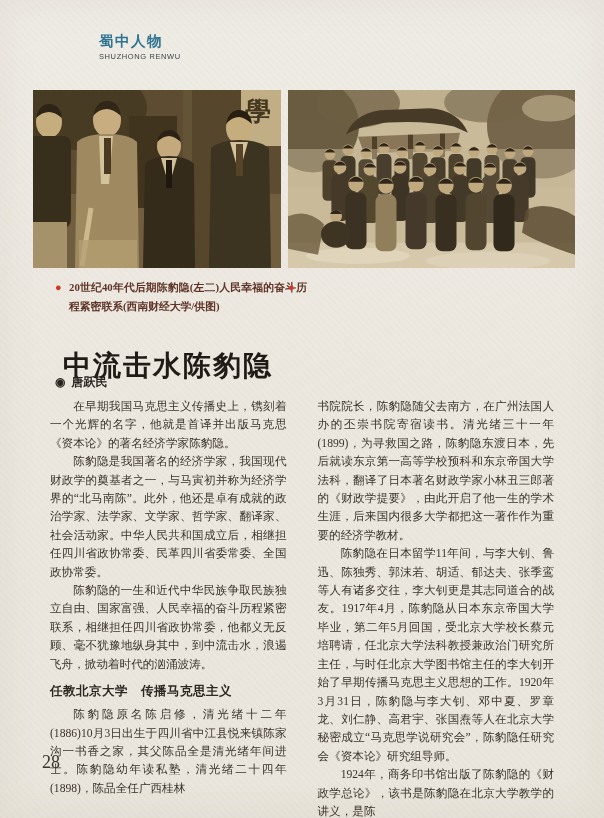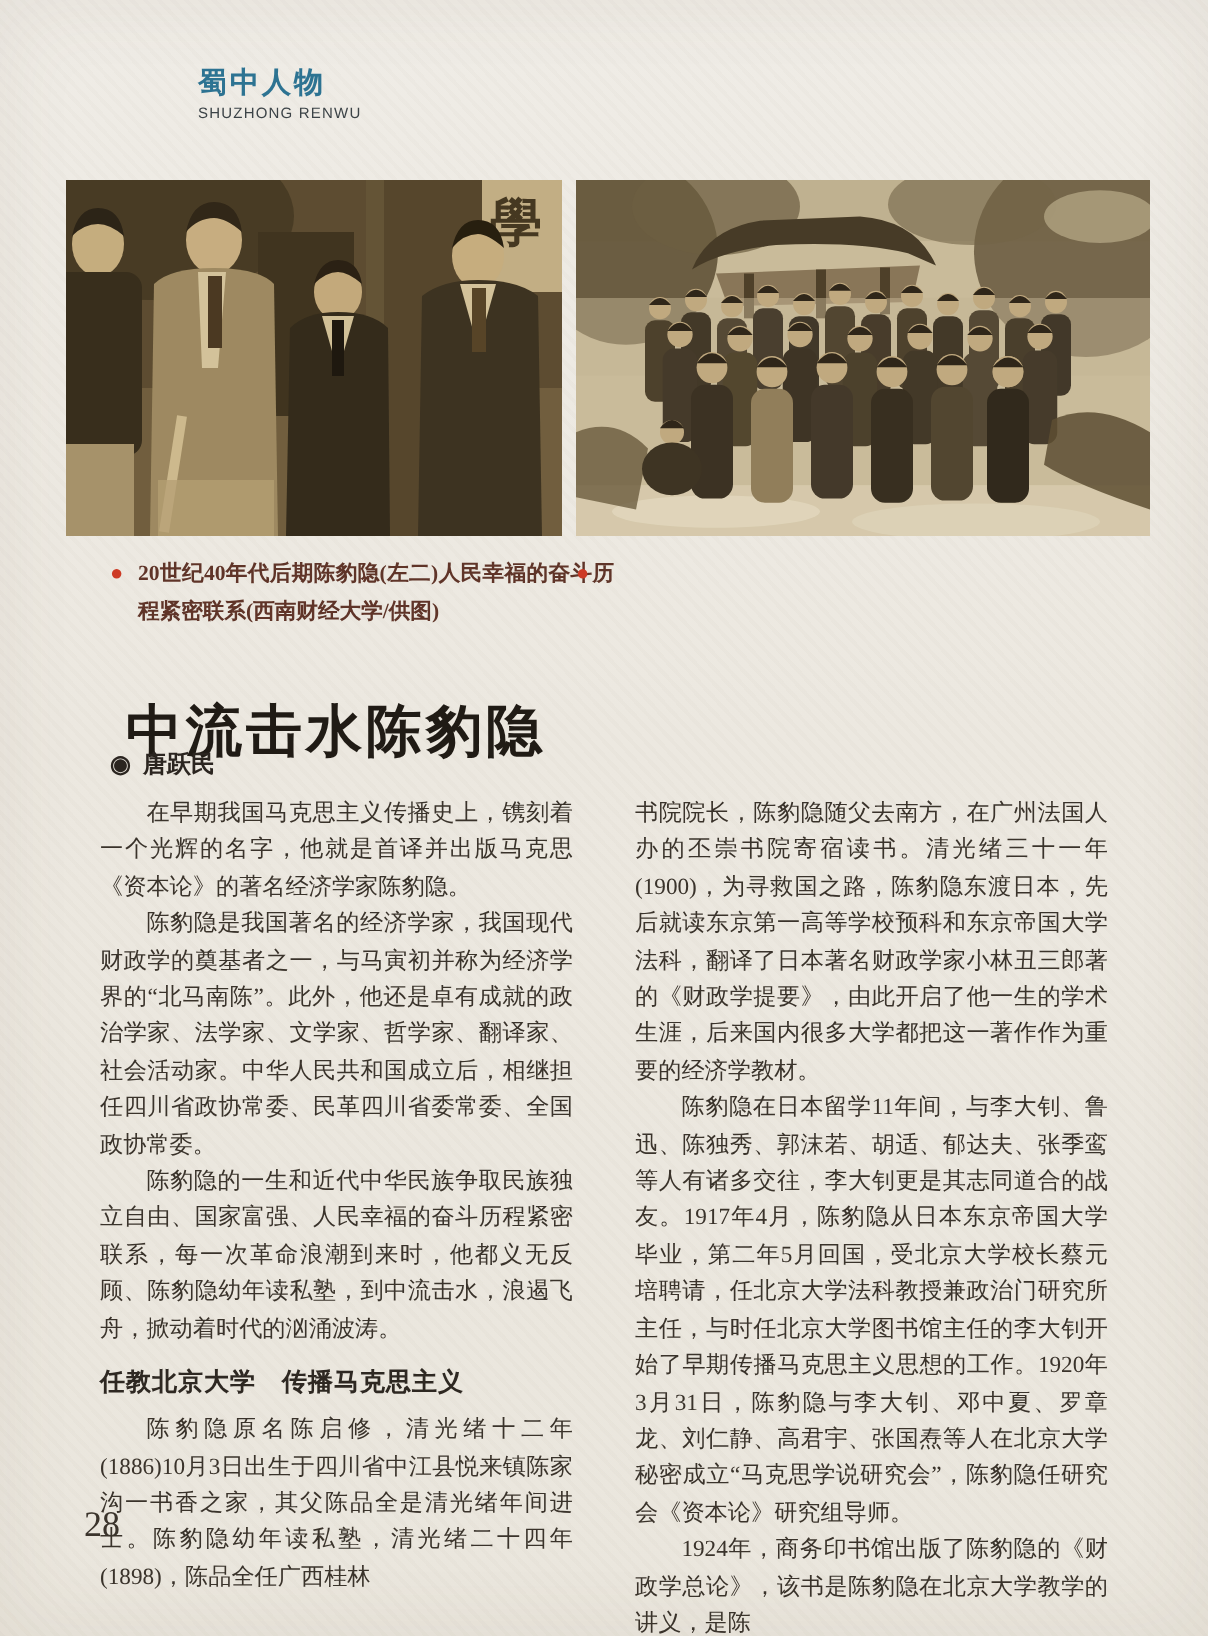--- a/index.html
+++ b/index.html
@@ -209,26 +209,26 @@
 
   <h1 class="art-title">中流击水陈豹隐</h1>
   <div class="byline">
     <span class="author-icon">◉</span><span>唐跃民</span>
   </div>
 
   <div class="columns">
     <div class="col">
         <p class="p">在早期我国马克思主义传播史上，镌刻着一个光辉的名字，他就是首译并出版马克思《资本论》的著名经济学家陈豹隐。</p>
         <p class="p">陈豹隐是我国著名的经济学家，我国现代财政学的奠基者之一，与马寅初并称为经济学界的“北马南陈”。此外，他还是卓有成就的政治学家、法学家、文学家、哲学家、翻译家、社会活动家。中华人民共和国成立后，相继担任四川省政协常委、民革四川省委常委、全国政协常委。</p>
-        <p class="p">陈豹隐的一生和近代中华民族争取民族独立自由、国家富强、人民幸福的奋斗历程紧密联系，每一次革命浪潮到来时，他都义无反顾、陈豹隐幼年读私塾，到中流击水，浪遏飞舟，掀动着时代的汹涌波涛。</p>
+        <p class="p">陈豹隐的一生和近代中华民族争取民族独立自由、国家富强、人民幸福的奋斗历程紧密联系，相继担任四川省政协常委，他都义无反顾、毫不犹豫地纵身其中，到中流击水，浪遏飞舟，掀动着时代的汹涌波涛。</p>
         <h3 class="h">任教北京大学　传播马克思主义</h3>
         <p class="p">陈豹隐原名陈启修，清光绪十二年(1886)10月3日出生于四川省中江县悦来镇陈家沟一书香之家，其父陈品全是清光绪年间进士。陈豹隐幼年读私塾，清光绪二十四年(1898)，陈品全任广西桂林</p>
       </div>
     <div class="col">
-        <p class="cont">书院院长，陈豹隐随父去南方，在广州法国人办的丕崇书院寄宿读书。清光绪三十一年(1900)，为寻救国之路，陈豹隐东渡日本，先后就读东京第一高等学校预科和东京帝国大学法科，翻译了日本著名财政学家小林丑三郎著的《财政学提要》，由此开启了他一生的学术生涯，后来国内很多大学都把这一著作作为重要的经济学教材。</p>
+        <p class="cont">书院院长，陈豹隐随父去南方，在广州法国人办的丕崇书院寄宿读书。清光绪三十一年(1899)，为寻救国之路，陈豹隐东渡日本，先后就读东京第一高等学校预科和东京帝国大学法科，翻译了日本著名财政学家小林丑三郎著的《财政学提要》，由此开启了他一生的学术生涯，后来国内很多大学都把这一著作作为重要的经济学教材。</p>
         <p class="p">陈豹隐在日本留学11年间，与李大钊、鲁迅、陈独秀、郭沫若、胡适、郁达夫、张季鸾等人有诸多交往，李大钊更是其志同道合的战友。1917年4月，陈豹隐从日本东京帝国大学毕业，第二年5月回国，受北京大学校长蔡元培聘请，任北京大学法科教授兼政治门研究所主任，与时任北京大学图书馆主任的李大钊开始了早期传播马克思主义思想的工作。1920年3月31日，陈豹隐与李大钊、邓中夏、罗章龙、刘仁静、高君宇、张国焘等人在北京大学秘密成立“马克思学说研究会”，陈豹隐任研究会《资本论》研究组导师。</p>
         <p class="p">1924年，商务印书馆出版了陈豹隐的《财政学总论》，该书是陈豹隐在北京大学教学的讲义，是陈</p>
       </div>
   </div>
 
   <div class="page-number">28</div>
 
 </div>
 
 </body></html>

